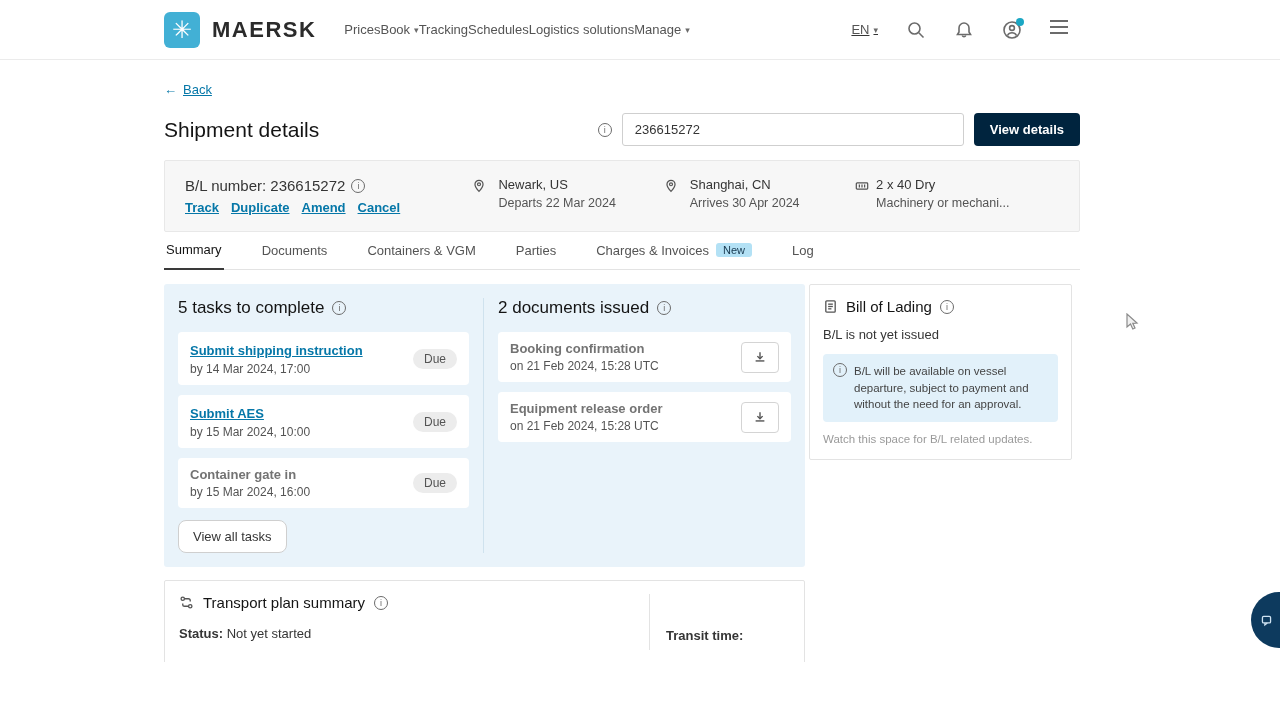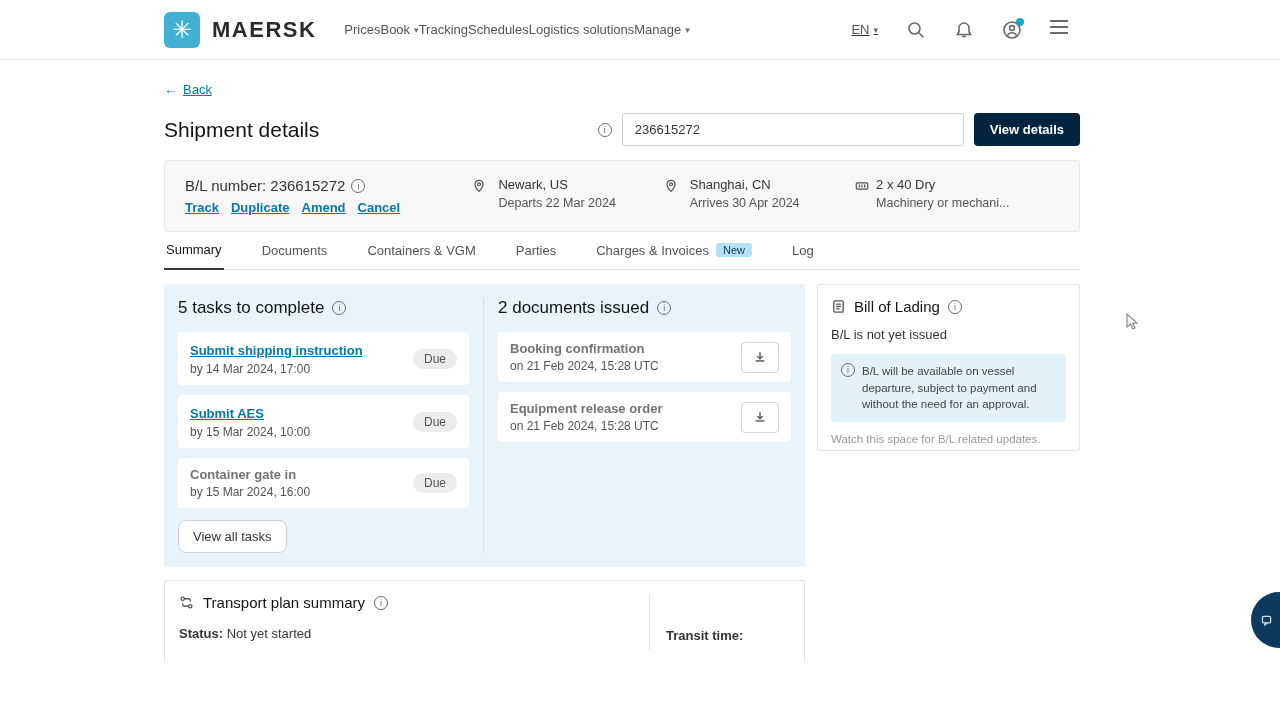--- a/index.html
+++ b/index.html
@@ -51,39 +51,39 @@
   .loc-city { color:#353535; }
   .loc-date { color:#545454; margin-top:4px; font-size:12.5px; }
 
   
   .tabs { margin-top:2px; display:flex; gap:36px; border-bottom:1px solid #e3e3e3; }
   .tab { font-size:13px; color:#545454; padding:8px 2px 11px; cursor:pointer; display:flex; align-items:center; gap:7px; }
   .tab.active { color:#141414; border-bottom:2px solid #3a3a3a; margin-bottom:-1px; }
   .badge-new { background:#b3e1f5; color:#16384f; font-size:11px; border-radius:3px; padding:1px 7px; }
 
   
-  .panels { margin-top:14px; display:flex; gap:12px; align-items:flex-start; }
+  .panels { margin-top:14px; display:flex; gap:4px; align-items:flex-start; }
   .blue-panel { width:641px; background:#e9f3fa; border-radius:3px; display:flex; padding:14px 0; }
   .tasks-col { width:320px; padding:0 14px; border-right:1px solid #cfe2ee; }
   .docs-col { flex:1; padding:0 14px; }
   .panel-h { font-size:17px; font-weight:500; color:#141414; display:flex; align-items:center; gap:8px; margin-bottom:14px; }
   .card { background:#fff; border-radius:4px; padding:9px 12px; margin-bottom:10px;
     display:flex; align-items:center; justify-content:space-between; min-height:47px; }
   .card-title-link { font-size:13px; font-weight:bold; color:#0577a8; text-decoration:underline; cursor:pointer; }
   .card-title { font-size:13px; font-weight:bold; color:#737373; }
   .card-sub { font-size:12px; color:#545454; margin-top:3px; }
   .pill-due { background:#ececec; color:#545454; font-size:12px; border-radius:11px; padding:3px 11px; }
   .btn-light { background:#fff; border:1px solid #cfcfcf; border-radius:8px; font-size:13px; color:#353535;
     padding:8px 14px; cursor:pointer; margin-top:2px; font-family:"Liberation Sans",sans-serif; }
   .dl-btn { width:38px; height:31px; background:#fff; border:1px solid #d4d4d4; border-radius:4px;
     display:flex; align-items:center; justify-content:center; cursor:pointer; }
   .dl-btn svg { width:14px; height:14px; stroke:#545454; fill:none; stroke-width:1.6; }
 
   
-  .bol-panel { width:263px; background:#fff; border:1px solid #e3e3e3; border-radius:2px; padding:13px 13px 5px; }
+  .bol-panel { width:263px; background:#fff; border:1px solid #e3e3e3; border-radius:2px; padding:13px 13px 14px; }
   .bol-h { font-size:15px; font-weight:500; color:#141414; display:flex; align-items:center; gap:8px; }
   .bol-h svg { width:15px; height:15px; stroke:#545454; fill:none; stroke-width:1.4; }
   .bol-status { font-size:13px; color:#353535; margin-top:12px; }
   .bol-info { margin-top:12px; background:#e2f1fa; border-radius:4px; padding:9px 10px; display:flex; gap:7px; }
   .bol-info-text { font-size:11.5px; color:#444; line-height:1.45; }
   .bol-footer { margin-top:11px; font-size:11.5px; color:#9a9a9a; }
 
   
   .transport-card { margin-top:13px; width:641px; background:#fff; border:1px solid #e3e3e3; border-radius:2px;
     padding:13px 0 16px; display:flex; }

